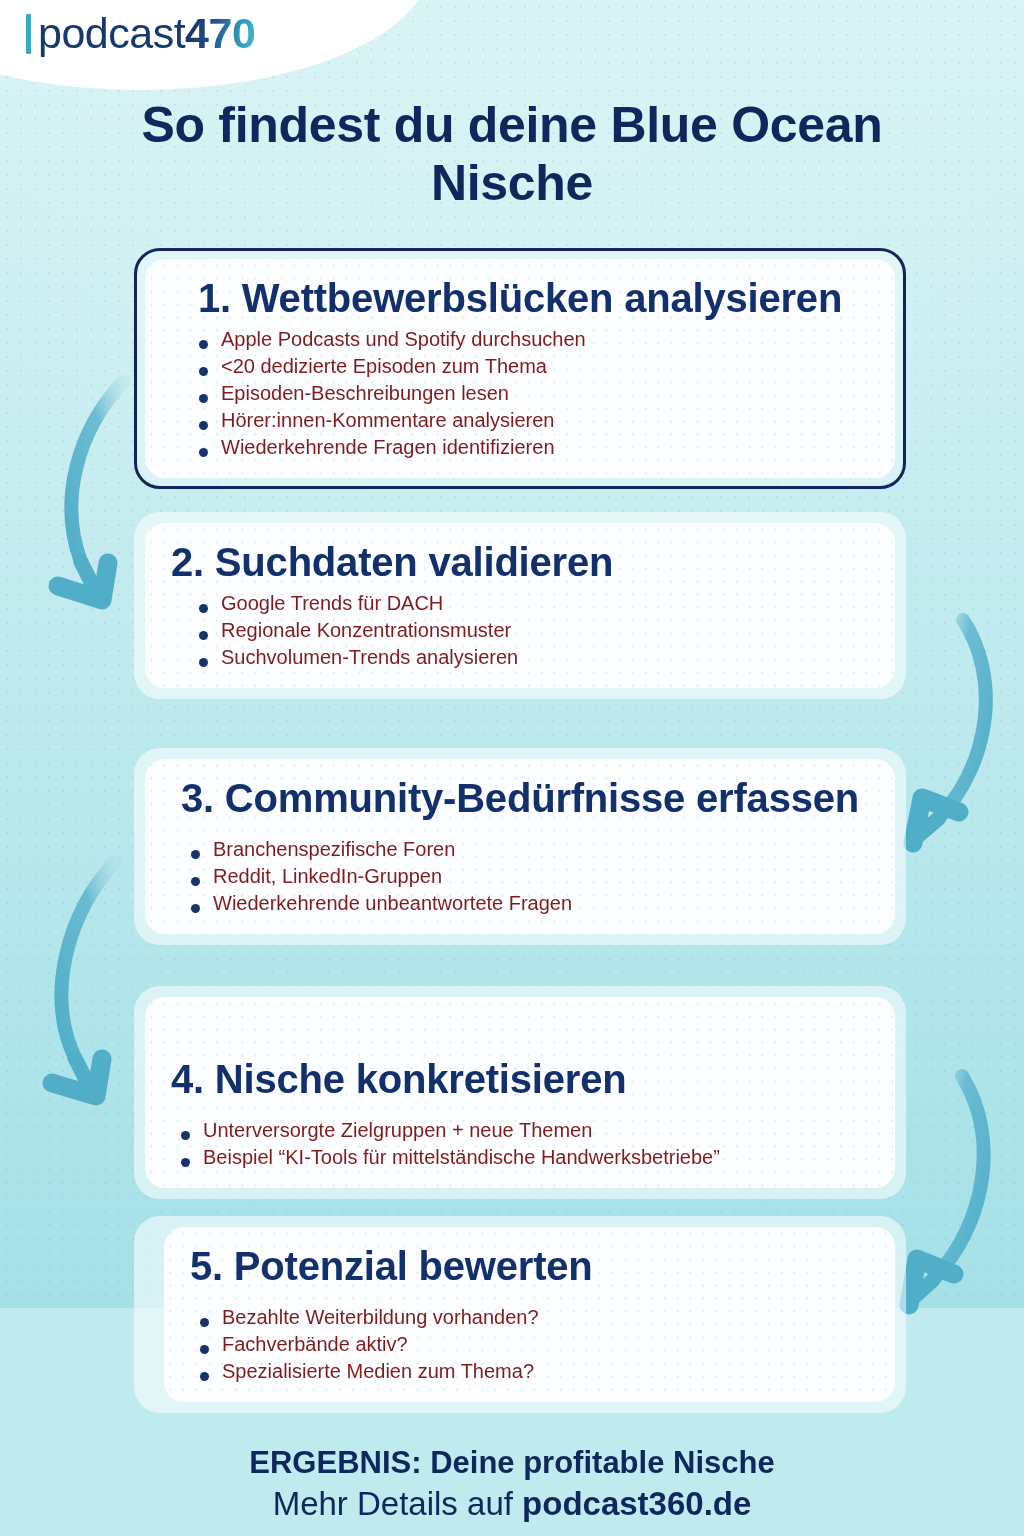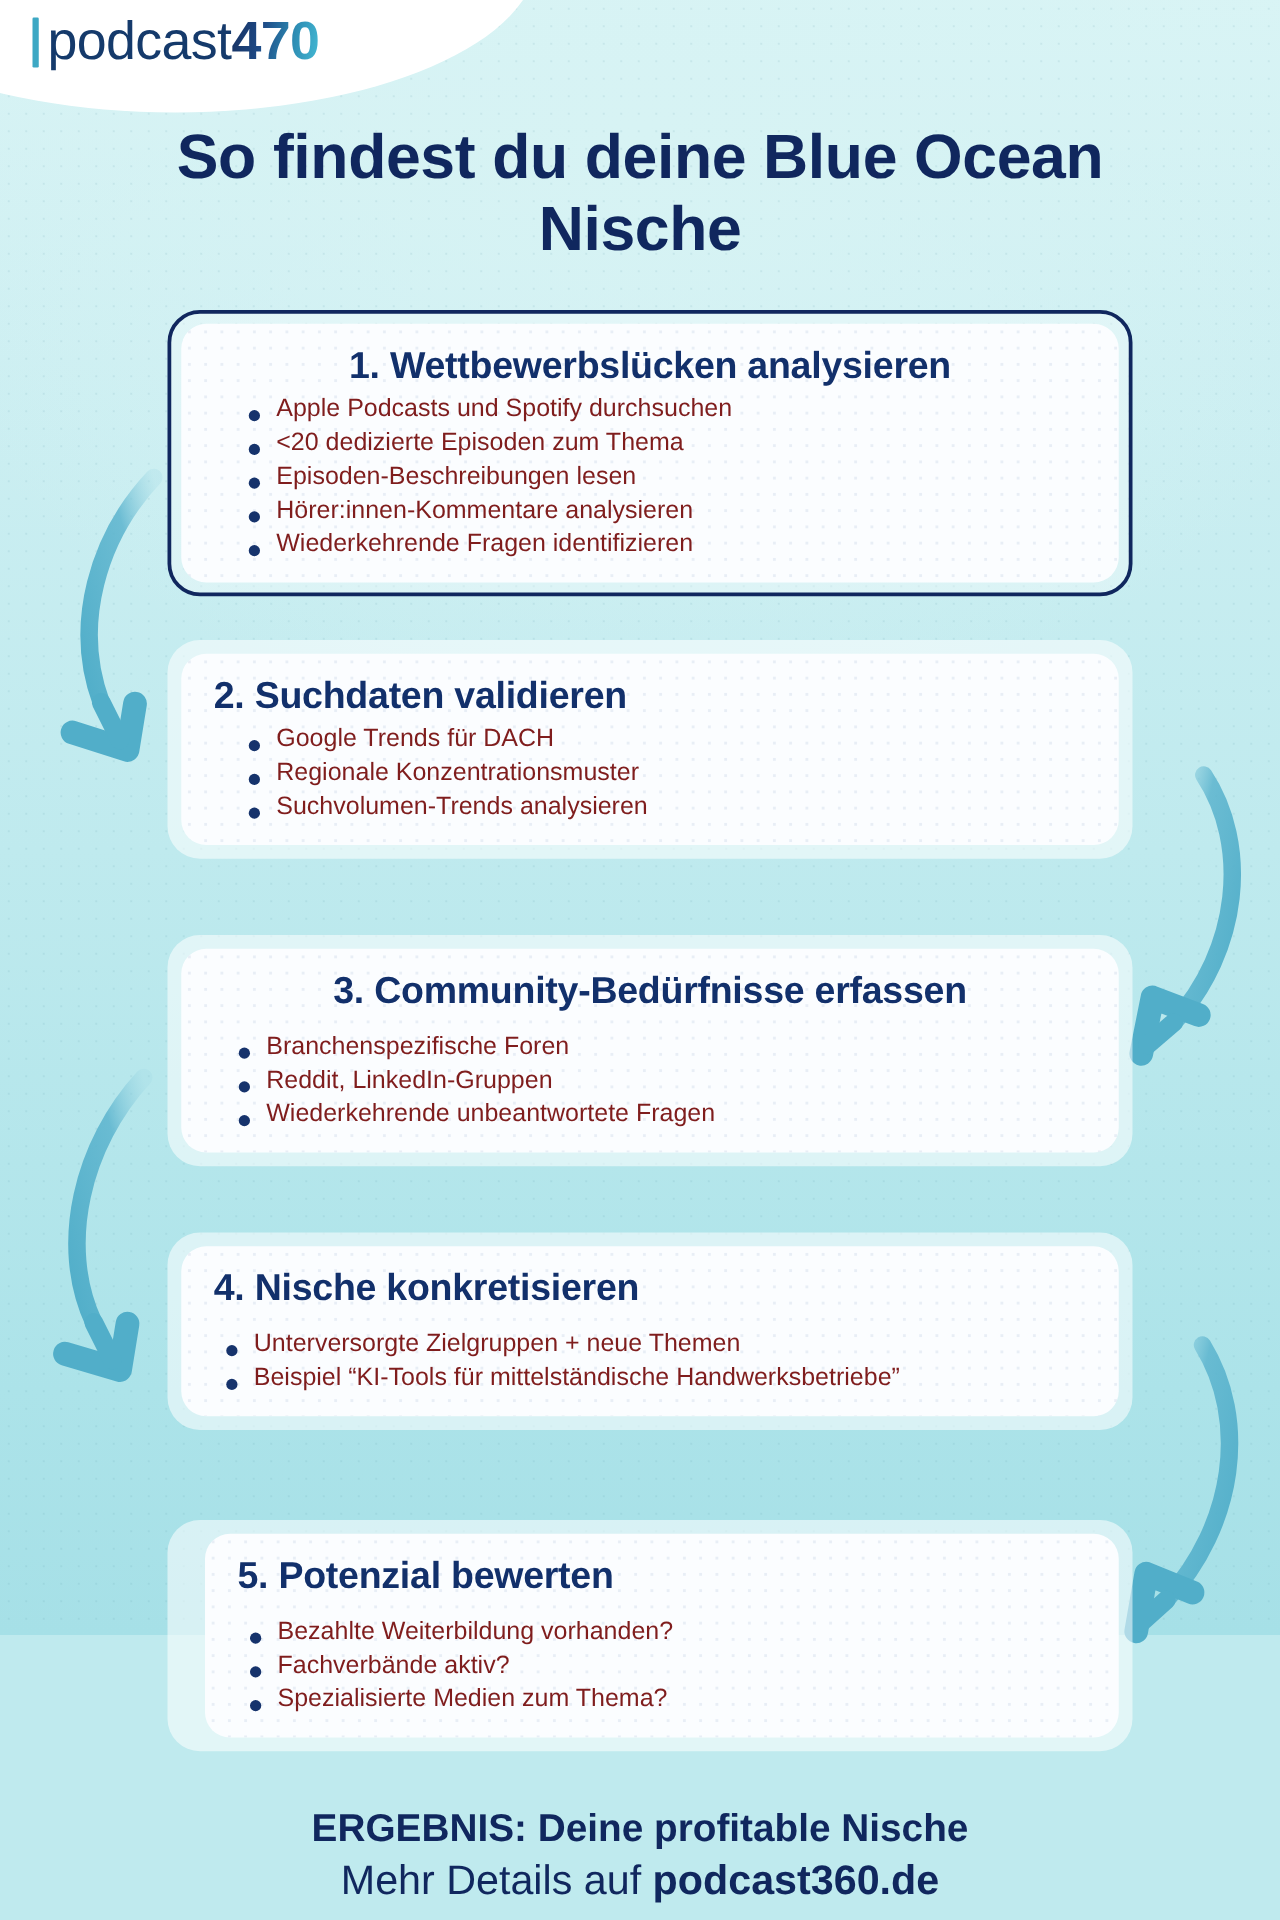--- a/index.html
+++ b/index.html
@@ -98,21 +98,21 @@
   .card::after {
     content:"";
     position:absolute; inset:0;
     background-image: radial-gradient(rgba(120,150,190,.14) 1.1px, transparent 1.3px);
     background-size:13px 13px;
     pointer-events:none;
   }
   .card-title {
     color:#12306b;
     font-weight:700;
-    font-size:30px;
+    font-size:40px;
     letter-spacing:-.2px;
     line-height:1.18;
     margin-bottom:4px;
     position:relative; z-index:2;
   }
   .card.centered .card-title { text-align:center; }
   .bullets { list-style:none; position:relative; z-index:2; }
   .bullets li {
     color:#7f1d1d;
     font-size:20px;
@@ -231,21 +231,21 @@
         <ul class="bullets indent2">
           <li>Branchenspezifische Foren</li>
           <li>Reddit, LinkedIn-Gruppen</li>
           <li>Wiederkehrende unbeantwortete Fragen</li>
         </ul>
       </div>
     </div>
 
     <div class="card-outer plain" style="top:986px;">
       <div class="card">
-        <div class="card-title" style="margin-bottom:14px;">4. Nische konkretisieren</div>
+        <div class="card-title" style="margin-bottom:14px;margin-top:43px;">4. Nische konkretisieren</div>
         <ul class="bullets">
           <li>Unterversorgte Zielgruppen + neue Themen</li>
           <li>Beispiel “KI-Tools für mittelständische Handwerksbetriebe”</li>
         </ul>
       </div>
     </div>
 
     <div class="card-outer plain" style="top:1216px;padding-left:30px;">
       <div class="card">
         <div class="card-title" style="margin-bottom:14px;">5. Potenzial bewerten</div>

